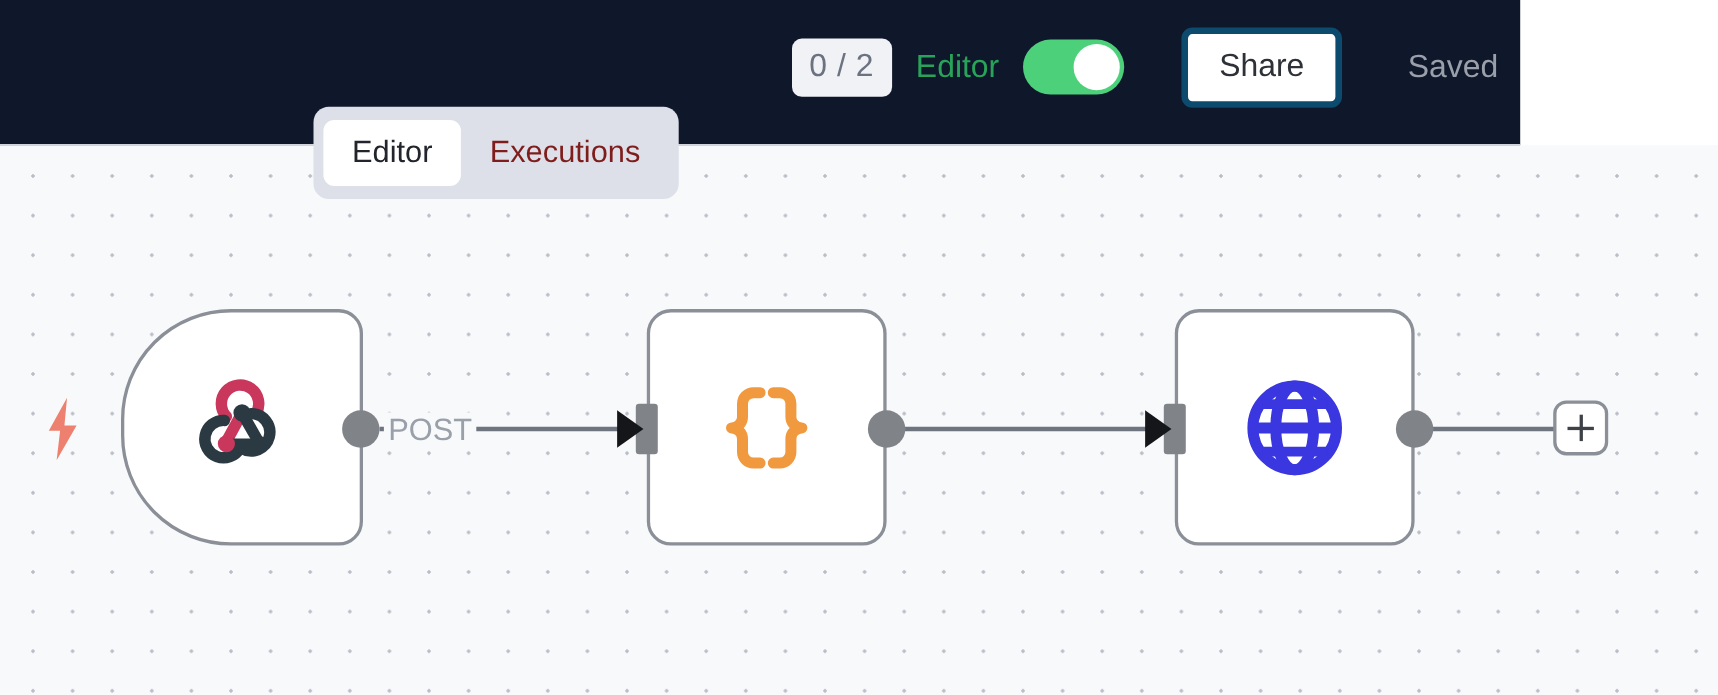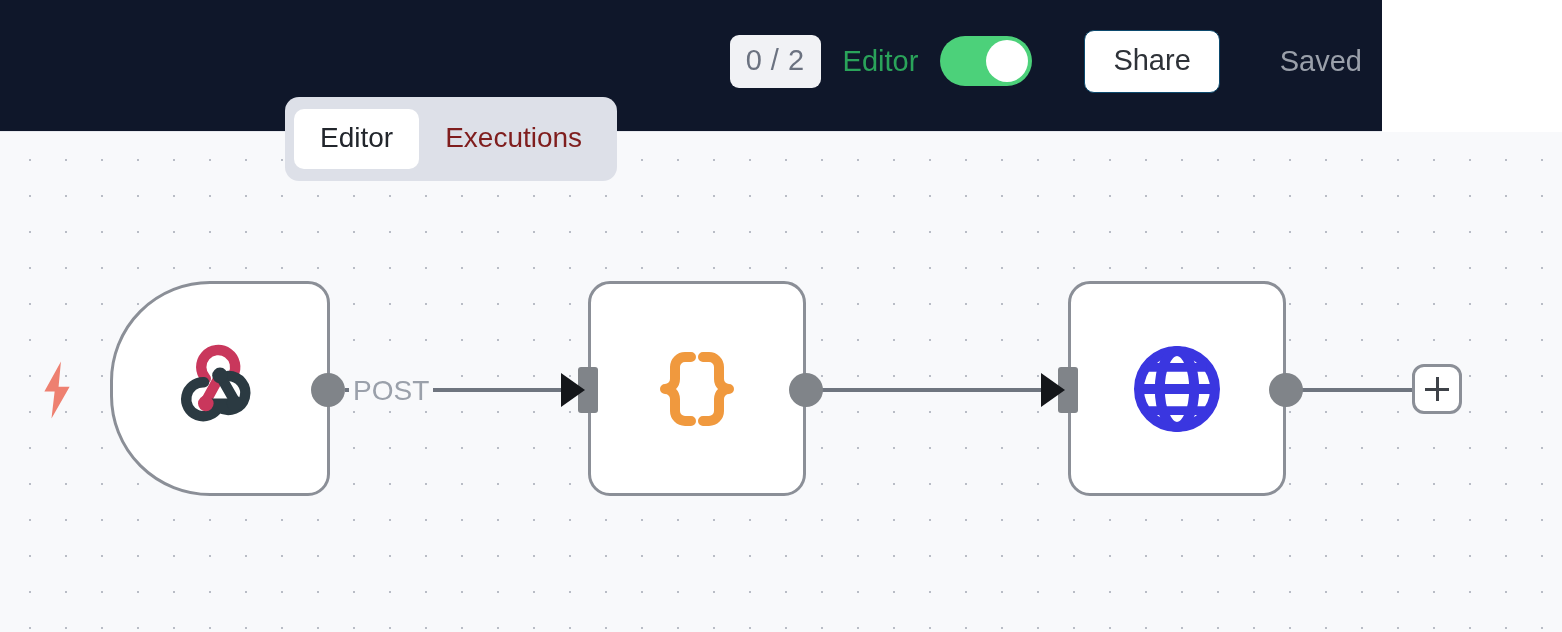--- a/index.html
+++ b/index.html
@@ -73,21 +73,21 @@
     top: 4px;
     right: 4px;
     width: 42px;
     height: 42px;
     border-radius: 50%;
     background: #ffffff;
   }
 
   .share-btn {
     margin-left: 52px;
-    border: 1px solid #0c4a6e;
+    border: 6px solid #0c4a6e;
     border-radius: 10px;
     background: #ffffff;
     color: #2e3238;
     font-size: 29px;
     font-family: "Liberation Sans", sans-serif;
     padding: 13px 28px 15px 28px;
     cursor: pointer;
     white-space: nowrap;
   }
 

